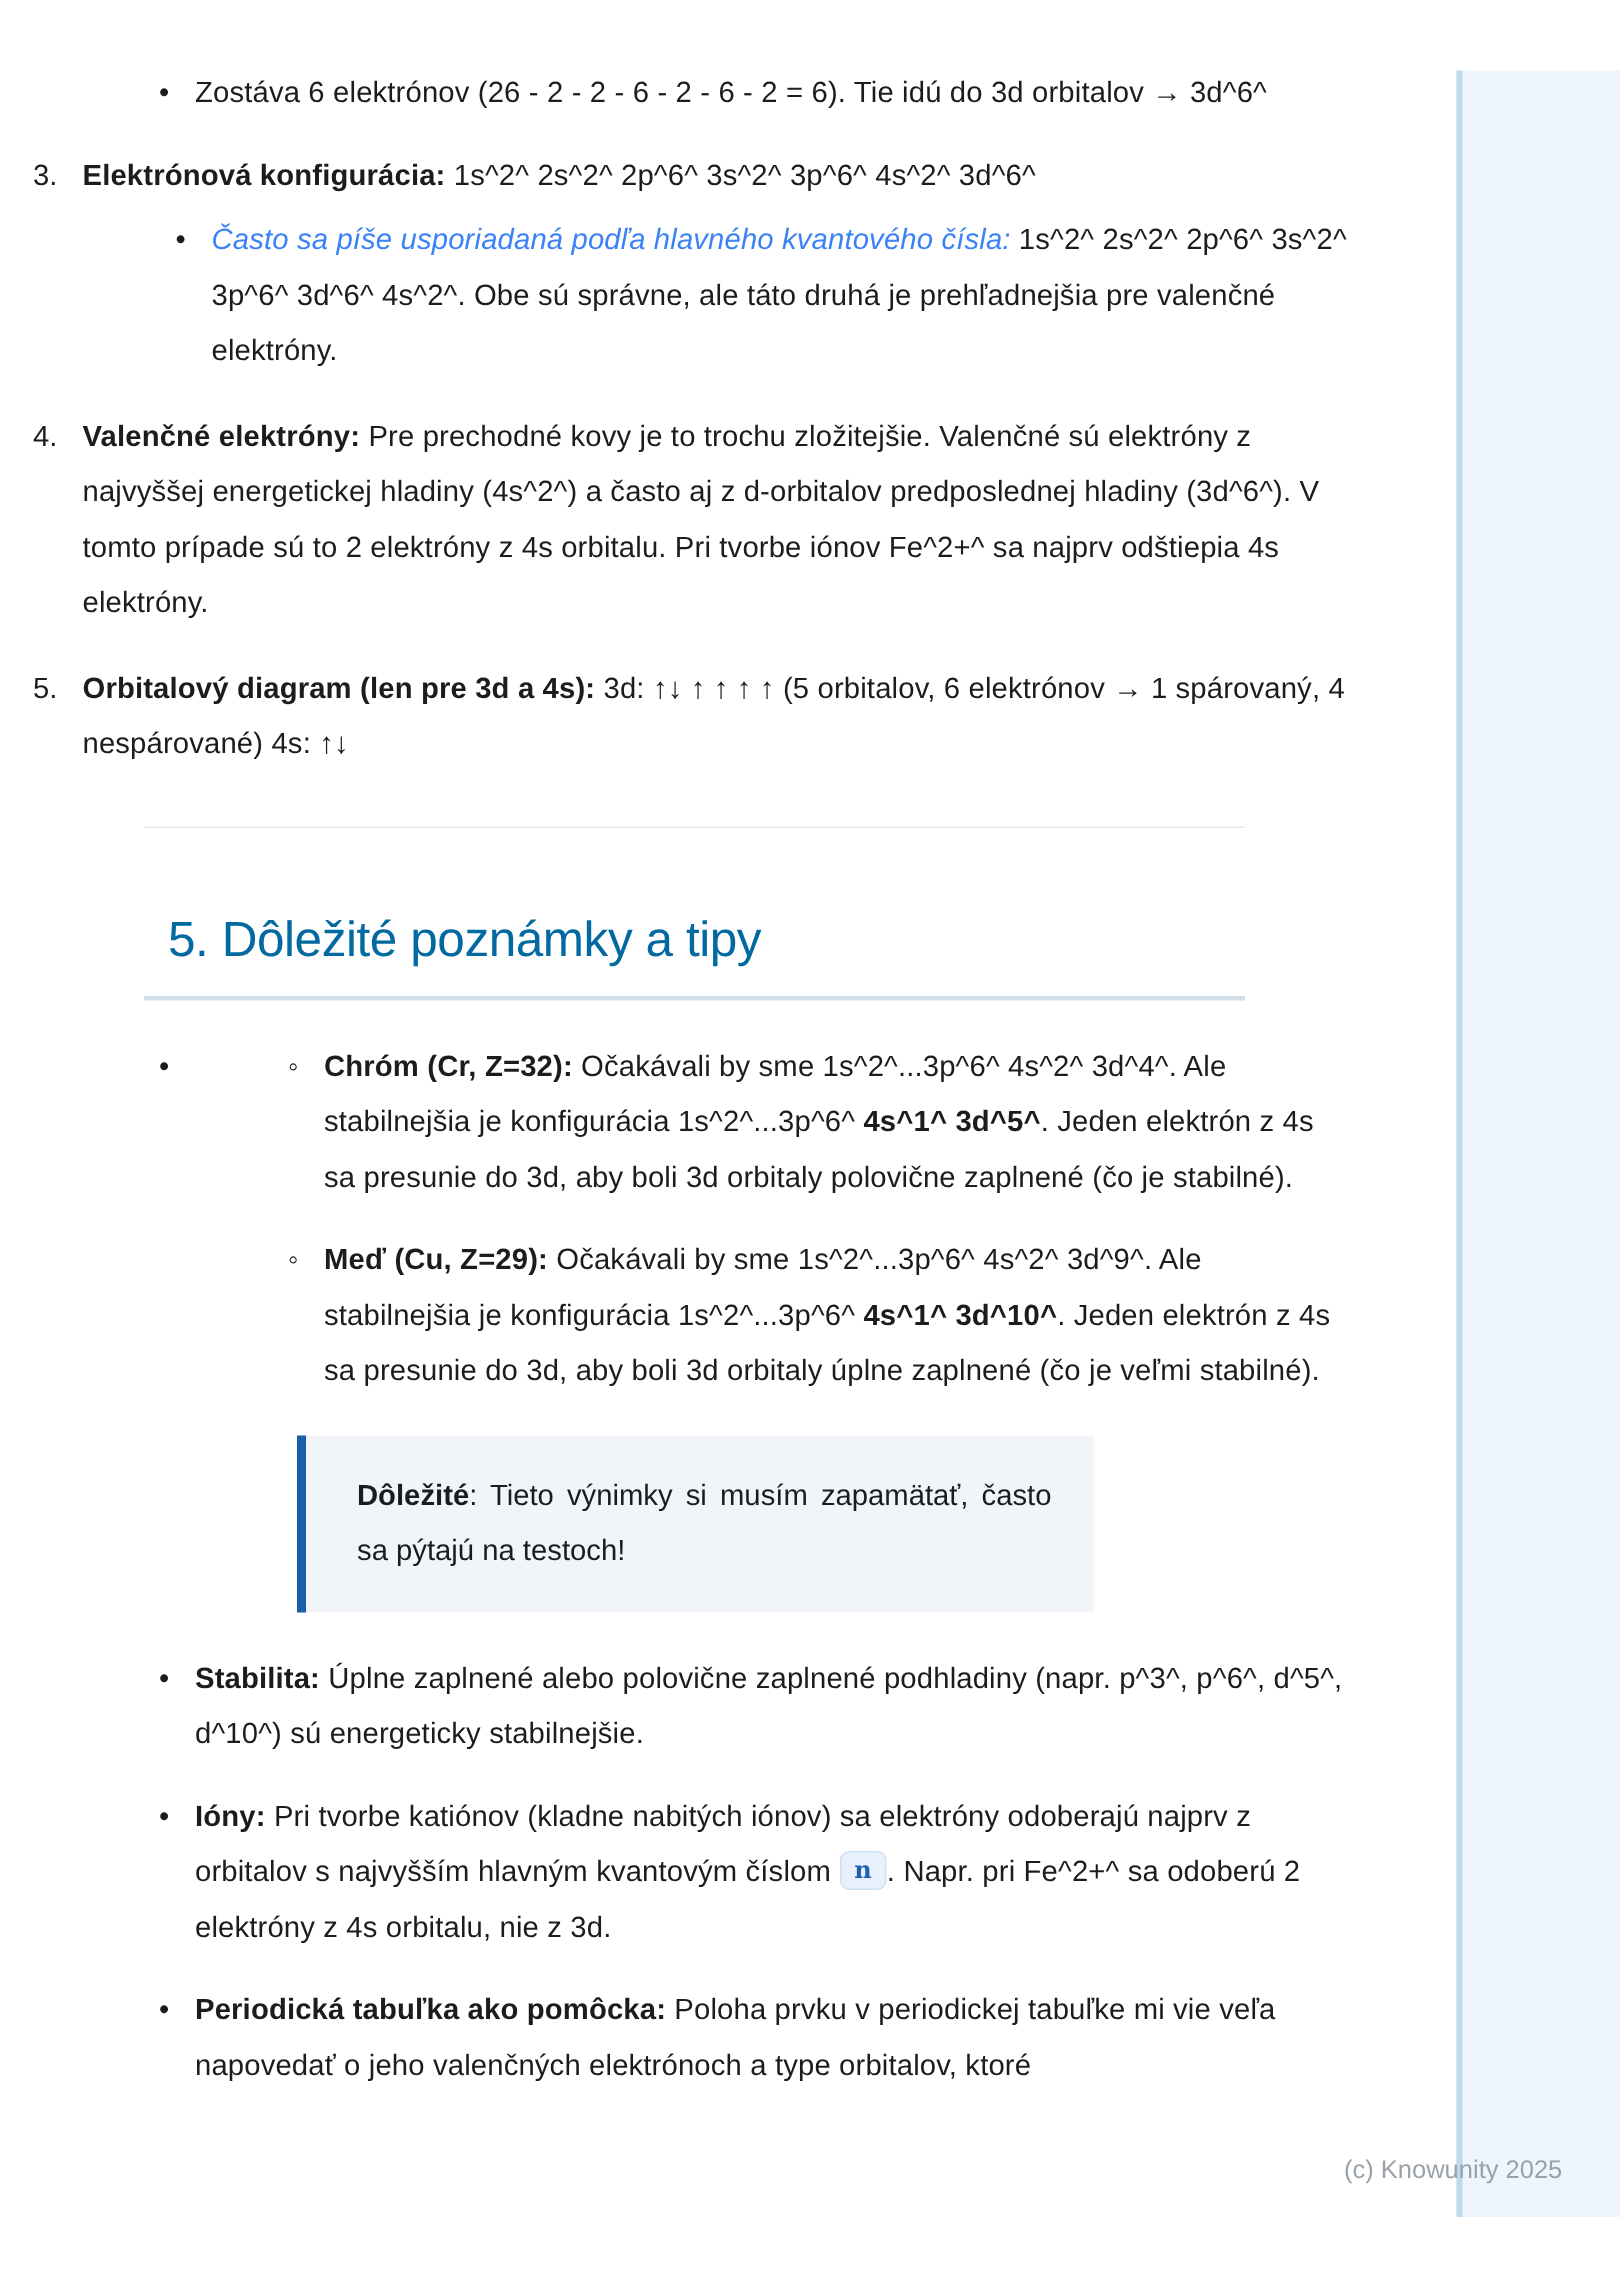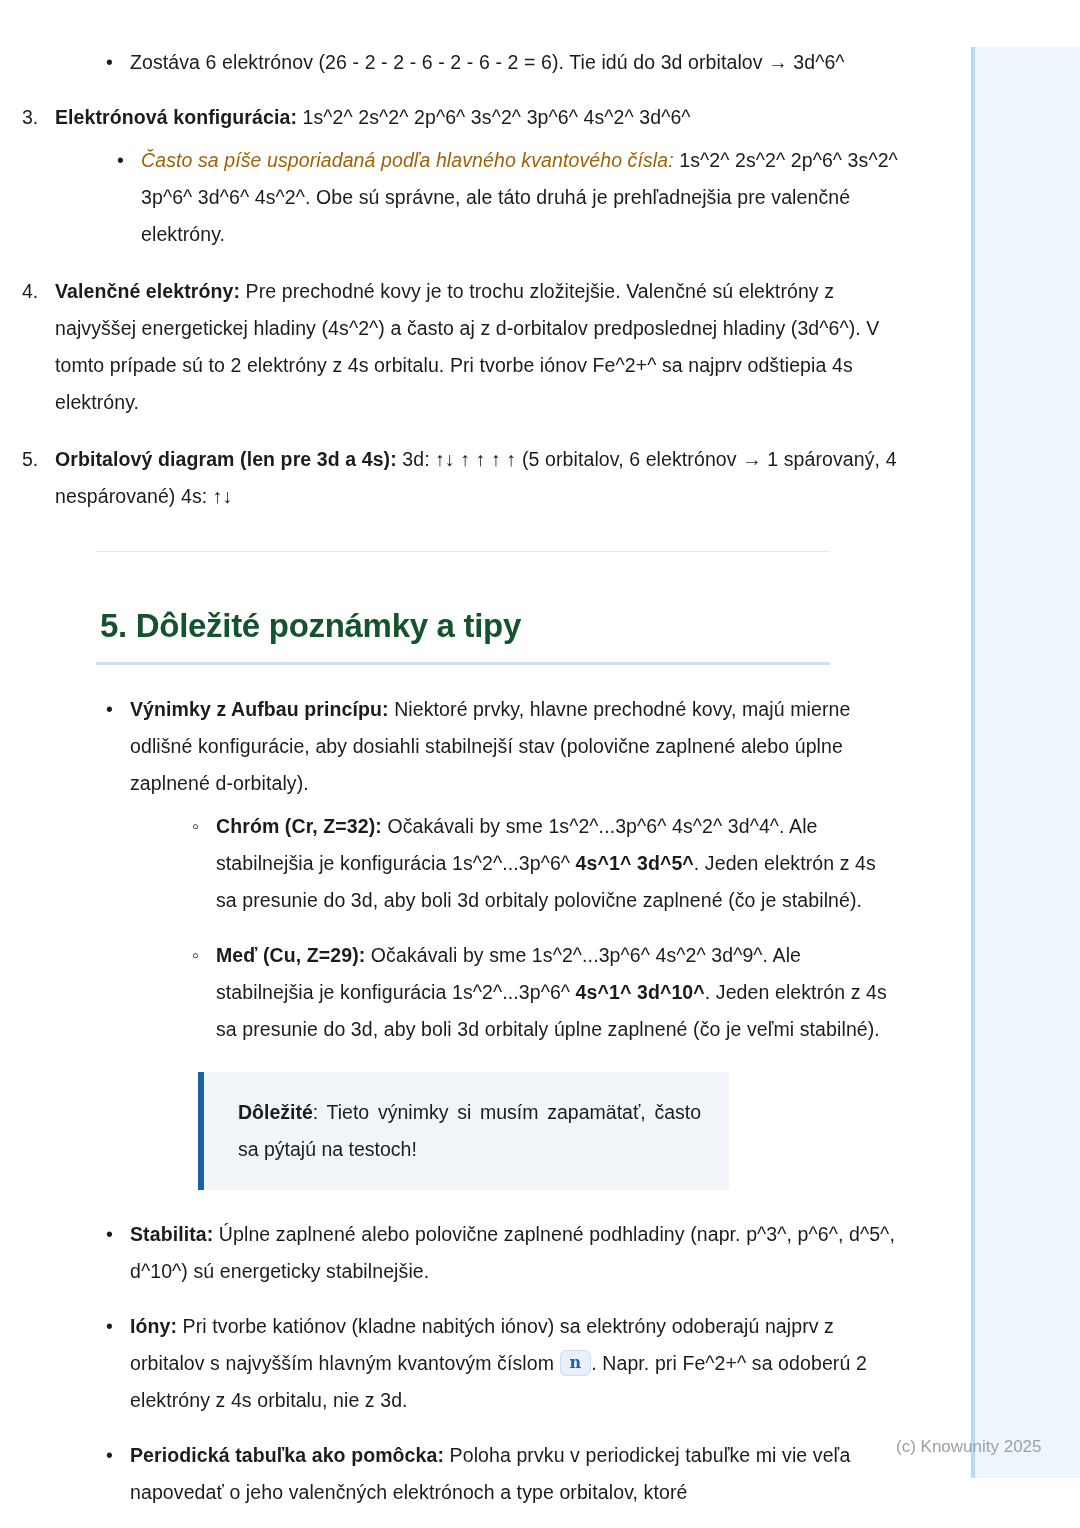--- a/index.html
+++ b/index.html
@@ -39,21 +39,21 @@
   }
 
   
   .txt {
     font-size: 19.5px;
     line-height: 37px;
     color: #1b1c1e;
     letter-spacing: 0.1px;
   }
   b, .b { font-weight: bold; margin-top: 16px; }
-  i, .i { font-style: italic; color: #a16207; }
+  i, .i { font-style: italic; color: #3b82f6; }
 
   
   ol.num-list {
     list-style: none;
     margin: 0;
     padding: 0;
   }
   ol.num-list > li {
     position: relative;
     padding-left: 55px;
@@ -103,25 +103,25 @@
     margin: 36px 0 0 96px;
     width: 734px;
   }
 
   
   .section-head {
     margin: 52px 0 0 96px;
     width: 734px;
   }
   .section-head h2 {
-    margin: 4px;
+    margin: 16px;
     font-size: 33px;
     line-height: 44px;
-    font-weight: bold;
-    color: #14532d;
+    font-weight: normal;
+    color: #0369a1;
     letter-spacing: -0.3px;
   }
   .section-head .rule {
     margin-top: 14px;
     height: 3px;
     background: #cfe0ec;
     width: 100%;
   }
 
   
@@ -218,23 +218,20 @@
 
   <div class="section-head">
     <h2>5. Dôležité poznámky a tipy</h2>
     <div class="rule"></div>
   </div>
 
   <ul class="bul main" style="margin-top:26px;">
 
     <li>
       <span class="dot">•</span>
-      <div class="txt">
-        <b>Výnimky z Aufbau princípu:</b><span> Niektoré prvky, hlavne prechodné kovy, majú mierne odlišné konfigurácie, aby dosiahli stabilnejší stav (polovične zaplnené alebo úplne zaplnené d-orbitaly).</span>
-      </div>
 
       <ul class="bul lvl2">
         <li>
           <span class="dot hollow">◦</span>
           <div class="txt">
             <b>Chróm (Cr, Z=32):</b><span> Očakávali by sme 1s^2^...3p^6^ 4s^2^ 3d^4^. Ale stabilnejšia je konfigurácia 1s^2^...3p^6^ </span><b>4s^1^ 3d^5^</b><span>. Jeden elektrón z 4s sa presunie do 3d, aby boli 3d orbitaly polovične zaplnené (čo je stabilné).</span>
           </div>
         </li>
         <li>
           <span class="dot hollow">◦</span>

